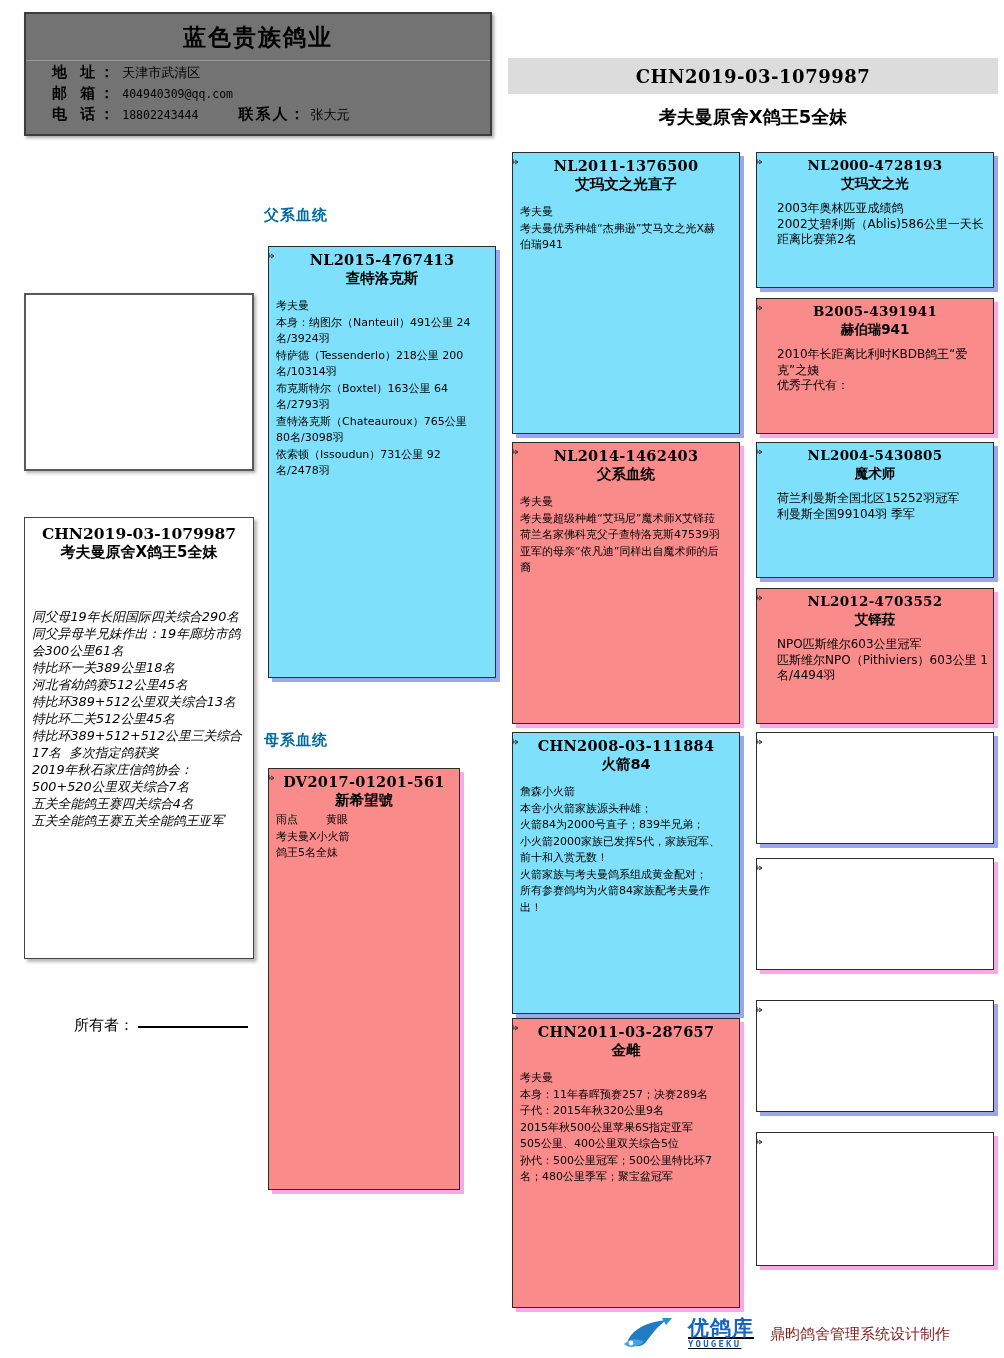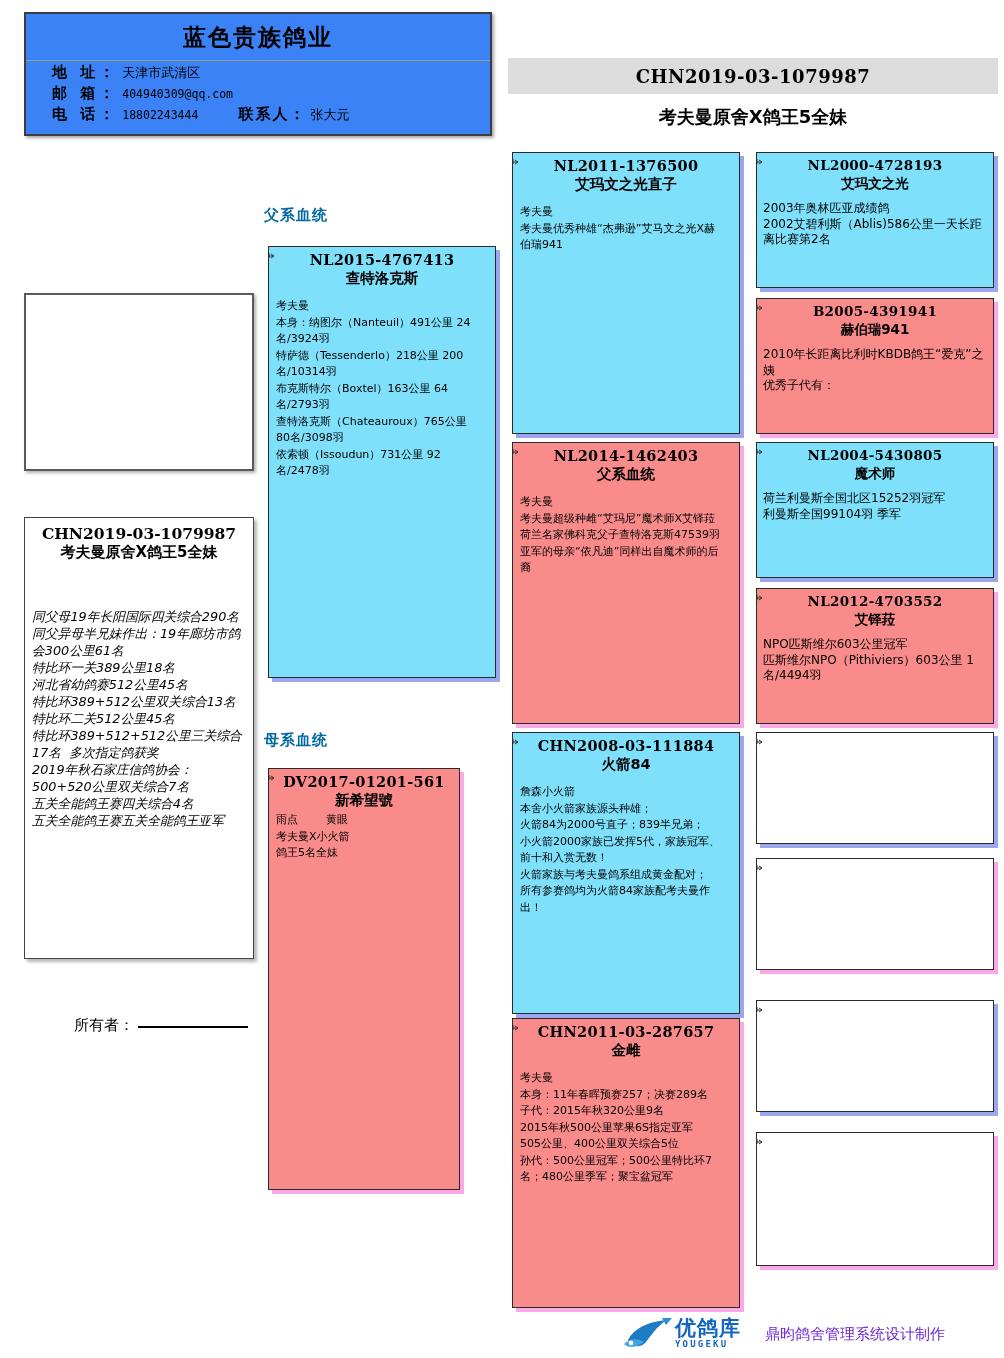--- a/index.html
+++ b/index.html
@@ -9,21 +9,21 @@
     font-family:"Liberation Sans","DejaVu Sans",sans-serif;
     color:#000;
     position:relative;
     overflow:hidden;
   }
   .abs{position:absolute;box-sizing:border-box;}
 
   
   #loft-card{
     left:24px;top:12px;width:468px;height:124px;
-    border:2px solid #3d3d3d;background:#3b82f6;
+    border:2px solid #3d3d3d;background:#737373;
     box-shadow:2px 2px 3px rgba(0,0,0,.35);
   }
   #loft-name{
     height:46px;line-height:46px;text-align:center;
     font-size:23px;font-weight:bold;letter-spacing:2px;
     border-bottom:1px solid #9a9a9a;
     font-family:"DejaVu Sans","Liberation Sans",sans-serif;
   }
   .loft-row{display:flex;align-items:baseline;padding:2px 0 0 26px;}
   .loft-lab{
@@ -94,21 +94,21 @@
     text-align:center;font-size:14.5px;font-weight:bold;line-height:19px;
     font-family:"DejaVu Sans","Liberation Sans",sans-serif;
   }
   .card .body{
     font-size:11px;line-height:16.5px;
     padding:10px 18px 4px 7px;white-space:pre-wrap;word-break:break-word;
     font-family:"DejaVu Sans","Liberation Sans",sans-serif;
   }
   .card.small .ring{font-size:13.5px;padding-top:3px;}
   .card.small .pname{font-size:13.5px;}
-  .card.small .body{font-size:12px;line-height:15.5px;padding:8px 5px 3px 6px;}
+  .card.small .body{font-size:12px;line-height:15.5px;padding:8px 5px 3px 6px;margin-left:14px;}
 
   
   .knob{
     position:absolute;width:14px;height:14px;
     left:-8px;
   }
   .knob svg{display:block;}
 
   
   #subject-card{
@@ -126,26 +126,26 @@
   }
   #subject-card .body{
     font-size:12.8px;line-height:17px;padding:46px 6px 4px 7px;white-space:pre-wrap;
     font-family:"DejaVu Sans","Liberation Sans",sans-serif;
     font-style:italic;
   }
 
   
   #footer{left:622px;top:1312px;width:372px;height:44px;display:flex;align-items:center;}
   #brand-logo{width:52px;height:36px;flex:0 0 auto;}
-  #brand-word{margin-left:1px;}
+  #brand-word{margin-left:14px;text-decoration:underline;}
   #brand-cn{font-size:21px;font-weight:bold;color:#1565c0;letter-spacing:1px;line-height:21px;
     font-family:"DejaVu Sans","Liberation Sans",sans-serif;}
   #brand-en{font-size:9px;font-weight:bold;color:#1565c0;letter-spacing:2.2px;line-height:11px;
     font-family:"DejaVu Sans Mono","Liberation Mono",monospace;}
-  #footer-note{margin-left:24px;font-size:15px;color:#6d28d9;white-space:nowrap;
+  #footer-note{margin-left:16px;font-size:15px;color:#7f1d1d;white-space:nowrap;
     font-family:"DejaVu Sans","Liberation Sans",sans-serif;}
 </style>
 </head>
 <body>
 
 <div class="abs" id="loft-card">
   <div id="loft-name">蓝色贵族鸽业</div>
 
   <div class="loft-row">
     <span class="loft-lab">地  址：</span>

